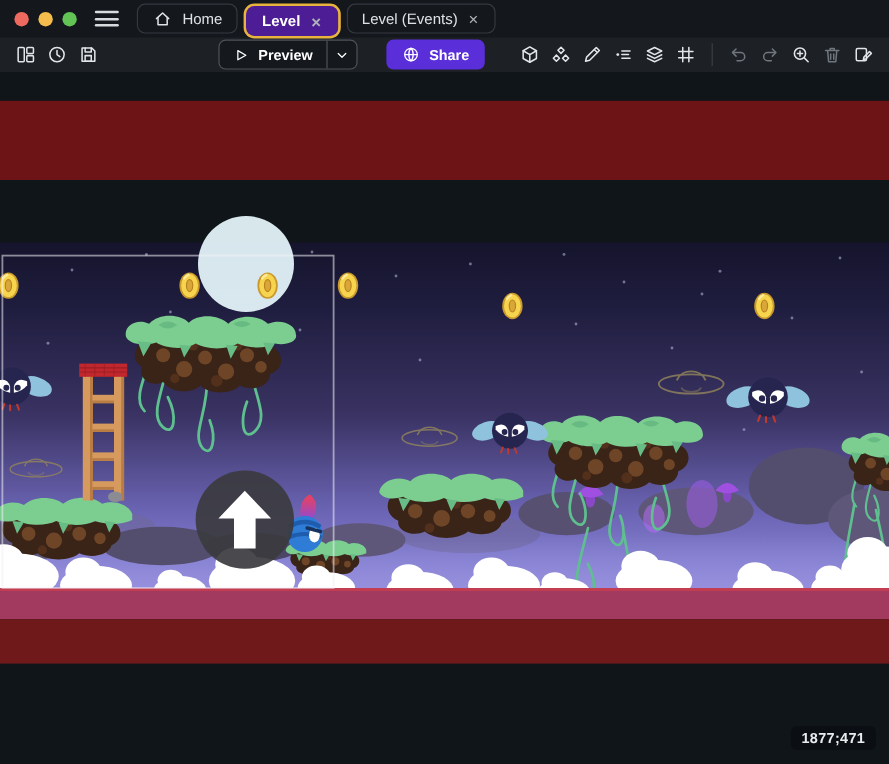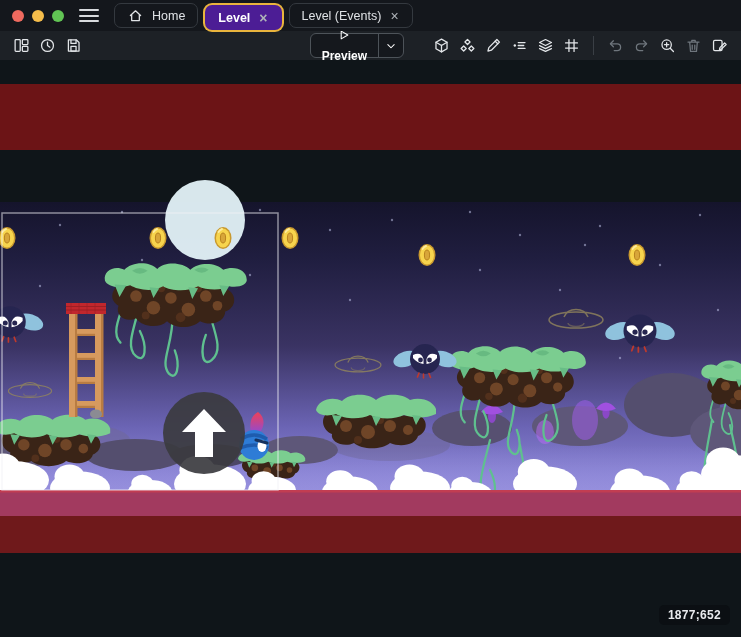--- a/index.html
+++ b/index.html
@@ -28,21 +28,21 @@
   .tab .ig{width:14px;height:14px;}
 
   
   .toolbar{height:29px;background:var(--toolbar-bg);display:flex;align-items:center;padding:0 10px;}
   .tbtn{width:23px;height:23px;display:grid;place-items:center;color:var(--icon);background:none;border:0;cursor:pointer;}
   .tbtn.dim{color:var(--icon-dim);}
   .tbtn .ig,.icon-slot .ig{width:17px;height:17px;display:block;}
   .tb-left{display:flex;gap:3px;}
   .btn-preview{margin-left:auto;display:flex;align-items:center;height:25px;border:1px solid #4d5359;
                border-radius:6px;background:#15181d;color:#fff;cursor:pointer;}
-  .btn-preview .main{display:flex;align-items:center;gap:7px;padding:0 11px;font-size:12px;font-weight:700;flex-direction:column;}
+  .btn-preview .main{display:flex;align-items:center;gap:7px;padding:0 11px;font-size:12px;font-weight:700;}
   .btn-preview .chev{width:25px;height:100%;display:grid;place-items:center;border-left:1px solid #4d5359;}
   .btn-preview .ig{width:14px;height:14px;}
   .btn-share{margin-left:24px;display:flex;align-items:center;gap:8px;height:25px;padding:0 13px;
              background:var(--accent);border:none;border-radius:6px;color:#fff;font-size:12px;font-weight:700;cursor:pointer;}
   .btn-share .ig{width:15px;height:15px;}
   .tb-right{display:flex;align-items:center;gap:3px;margin-left:26px;}
   .tb-sep{width:1px;height:19px;background:#3a3f45;margin:0 7px;}
 
   
   .canvas{position:relative;width:741px;height:577px;background:var(--canvas-bg);overflow:hidden;}
@@ -130,20 +130,29 @@
       </span>
       <span class="chev">
         <span class="icon-slot">
             <svg class="ig" viewBox="0 0 20 20" fill="none" stroke="currentColor" stroke-width="1.5" stroke-linecap="round" stroke-linejoin="round">
               <path d="M5.5 8l4.5 4.5L14.5 8"></path>
             </svg>
           </span>
       </span>
     </div>
 
+    <button class="btn-share">
+      <span class="icon-slot">
+          <svg class="ig" viewBox="0 0 20 20" fill="none" stroke="currentColor" stroke-width="1.5" stroke-linecap="round" stroke-linejoin="round">
+            <circle cx="10" cy="10" r="7"></circle>
+            <path d="M3 10h14M10 3c3.2 2.8 3.2 11.2 0 14M10 3c-3.2 2.8-3.2 11.2 0 14"></path>
+          </svg>
+        </span>
+      <span>Share</span>
+    </button>
 
     <div class="tb-right">
       <div class="tb-right" id="tb-right-primary" style="margin-left:0">
           <button class="tbtn">
             <span class="icon-slot">
               <svg class="ig" viewBox="0 0 20 20" fill="none" stroke="currentColor" stroke-width="1.5" stroke-linecap="round" stroke-linejoin="round">
                 <path d="M10 2.5l6.5 3.7v7.6L10 17.5l-6.5-3.7V6.2z"></path>
                 <path d="M3.5 6.2L10 10l6.5-3.8M10 10v7.5"></path>
               </svg>
             </span>
@@ -444,15 +453,15 @@
           <ellipse cx="735" cy="414" rx="34" ry="18.700000000000003" fill="#ffffff"></ellipse>
           <ellipse cx="723.1" cy="401.08" rx="17" ry="13.600000000000001" fill="#ffffff"></ellipse>
           <rect x="0" y="430" width="741" height="26" fill="#a23a5f"></rect>
           <rect x="0" y="430" width="741" height="2.5" fill="#c23d52"></rect>
           <rect x="0" y="456" width="741" height="37" fill="#6f191b"></rect>
           <rect x="2" y="153" width="276" height="277" fill="none" stroke="rgba(240,240,245,0.55)" stroke-width="1.5"></rect>
           <circle cx="204" cy="373" r="41" fill="#3b3b3f" opacity="0.92"></circle>
           <path d="M204 349 L226 372 L213 372 L213 397 L195 397 L195 372 L182 372 Z" fill="#ffffff"></path>
         </g>
     </svg>
-    <div class="coord-badge">1877;652</div>
+    <div class="coord-badge">1877;471</div>
   </div>
 </div>
 
 </body></html>

